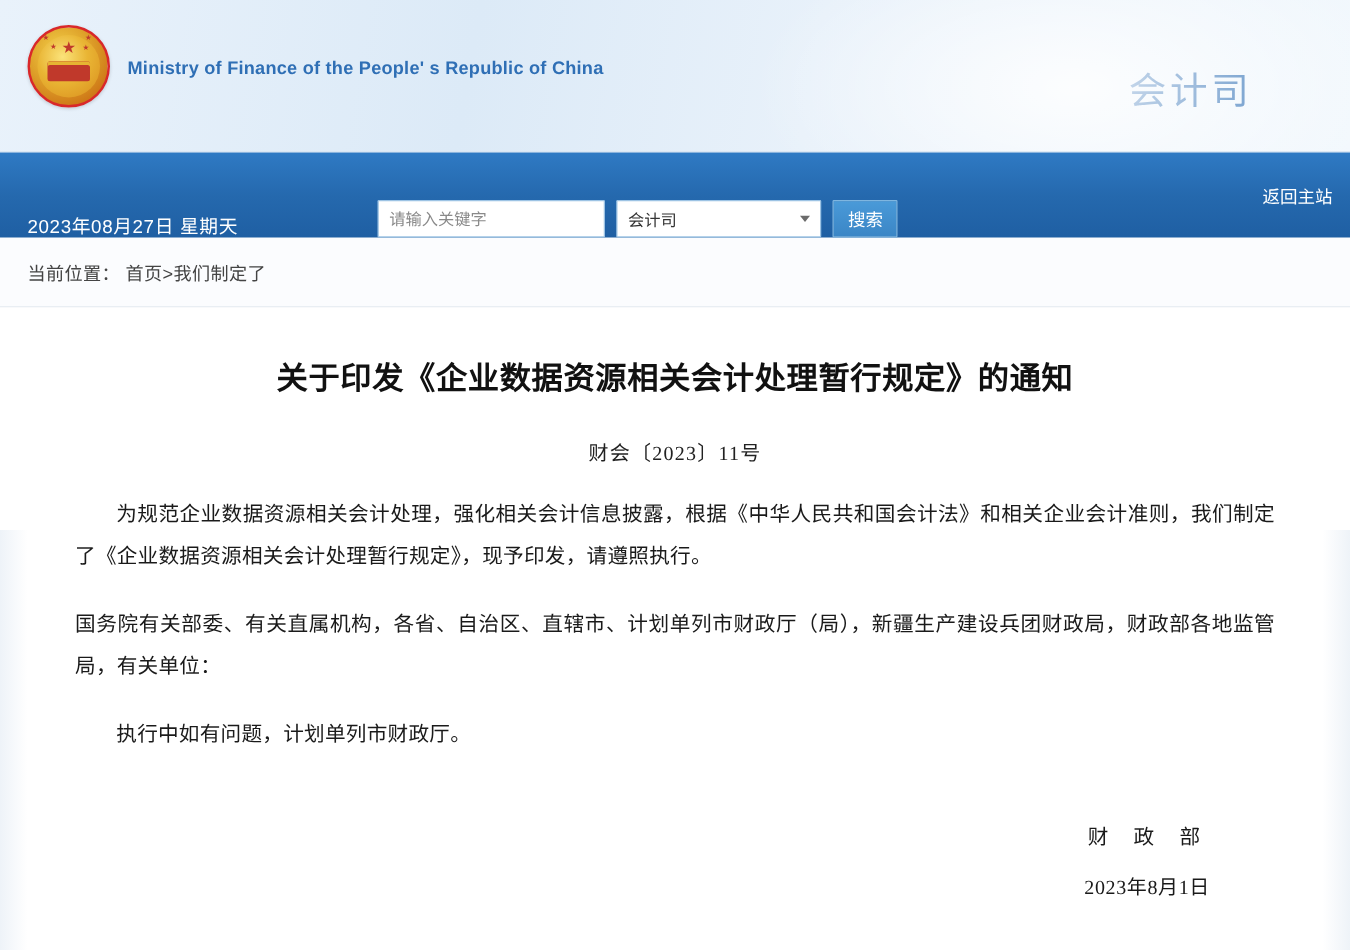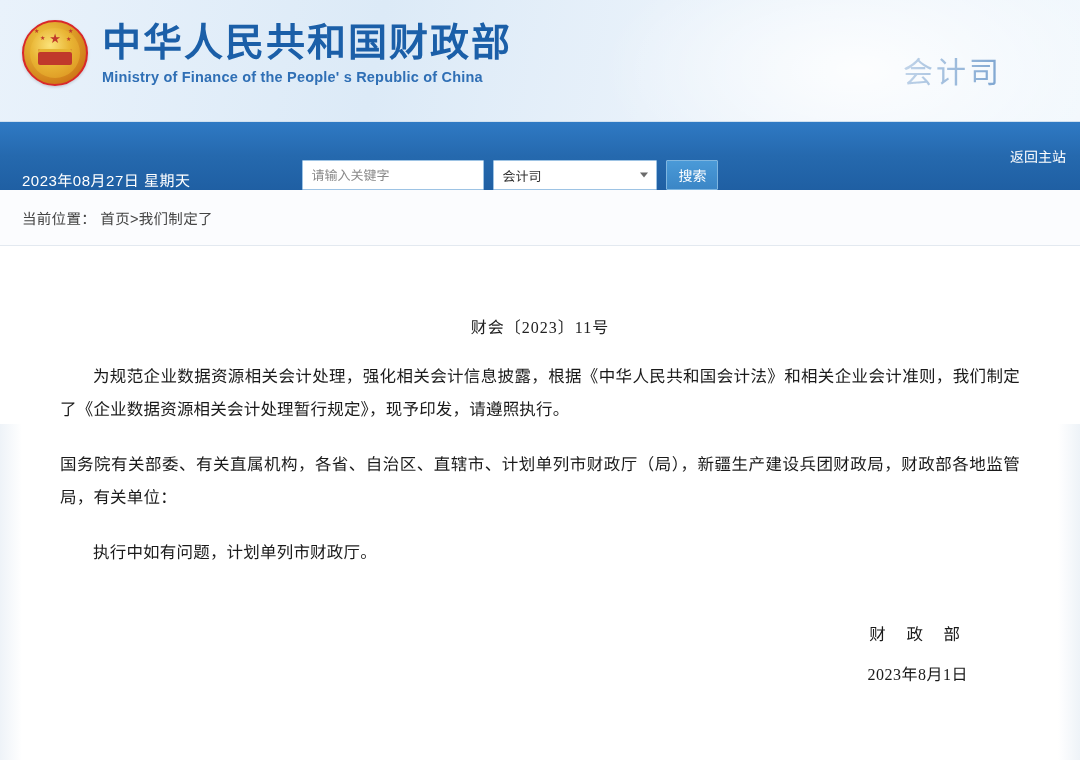--- a/index.html
+++ b/index.html
@@ -232,21 +232,21 @@
     font-size: 16.5px;
     line-height: 2.0;
     color: #1a1a1a;
     text-align: justify;
     letter-spacing: 0.2px;
   }
   .indent { text-indent: 2em; }
   .sign {
     margin-top: 52px;
     text-align: right;
-    font-family: Liberation Sans, sans-serif;
+    font-family: Liberation Serif, serif;
     font-size: 16.5px;
     color: #1a1a1a;
     letter-spacing: 8px;
     padding-right: 52px;
   }
   .sign-date {
     margin-top: 16px;
     text-align: right;
     font-family: "Liberation Serif", "DejaVu Serif", serif;
     font-size: 16px;
@@ -277,21 +277,20 @@
         <div class="stars-small">
           <i style="left:2px; top:2px;">★</i>
           <i style="left:8px; top:9px;">★</i>
           <i style="left:36px; top:2px;">★</i>
           <i style="left:34px; top:10px;">★</i>
         </div>
         <div class="star-big">★</div>
         <div class="gate"></div>
       </div>
       <div class="titles">
-        <div class="title-cn">中华人民共和国财政部</div>
         <div class="title-en">Ministry of Finance of the People' s Republic of China</div>
       </div>
     </div>
     <div class="dept-name">会计司</div>
   </div>
 
   <div class="navbar">
     <div class="nav-date">2023年08月27日  星期天</div>
 
     <div class="search-area">
@@ -310,20 +309,21 @@
     <div class="crumb">
       <span>当前位置：</span>
       <a>首页</a><span>&gt;</span><a>我们制定了</a>
     </div>
   </div>
 
   <div class="doc">
     <div class="edge-left"></div>
     <div class="edge-right"></div>
 
+    <div class="doc-title">关于印发《企业数据资源相关会计处理暂行规定》的通知</div>
     <div class="doc-number">财会〔2023〕11号</div>
 
     <div class="doc-p indent">为规范企业数据资源相关会计处理，强化相关会计信息披露，根据《中华人民共和国会计法》和相关企业会计准则，我们制定了《企业数据资源相关会计处理暂行规定》，现予印发，请遵照执行。</div>
     <div class="doc-p">国务院有关部委、有关直属机构，各省、自治区、直辖市、计划单列市财政厅（局），新疆生产建设兵团财政局，财政部各地监管局，有关单位：</div>
     <div class="doc-p indent">执行中如有问题，计划单列市财政厅。</div>
 
     <div class="sign">财 政 部</div>
     <div class="sign-date">2023年8月1日</div>
   </div>
 

